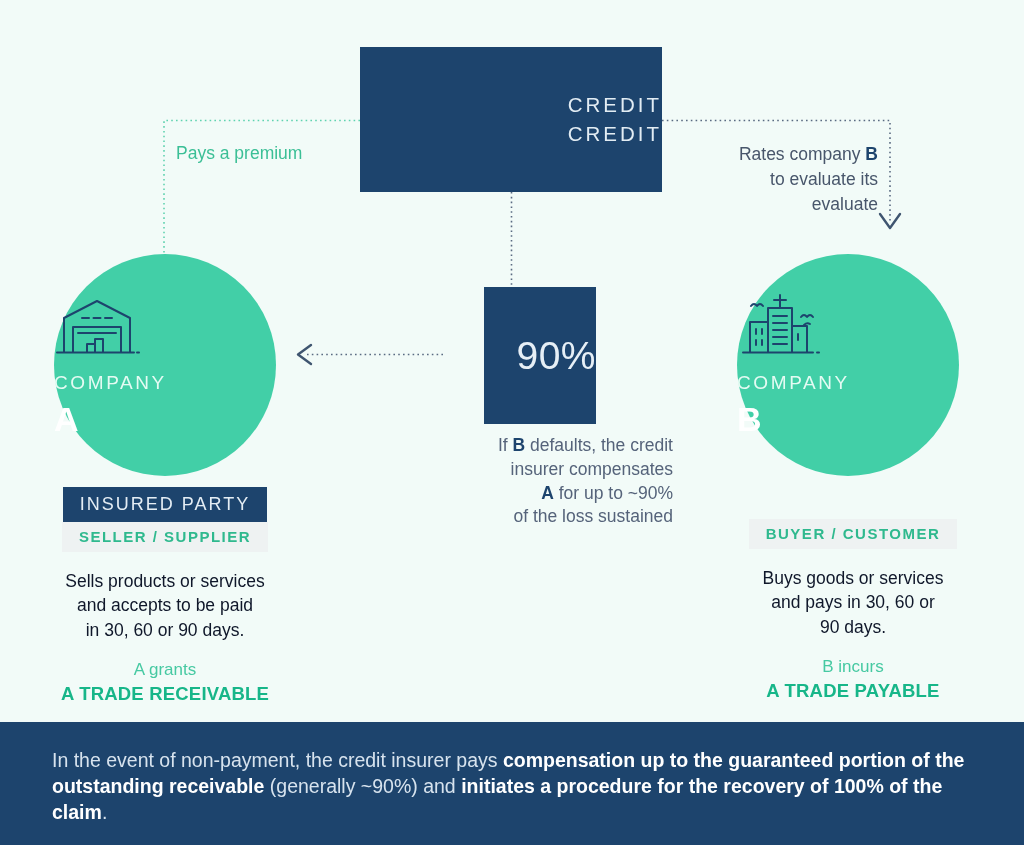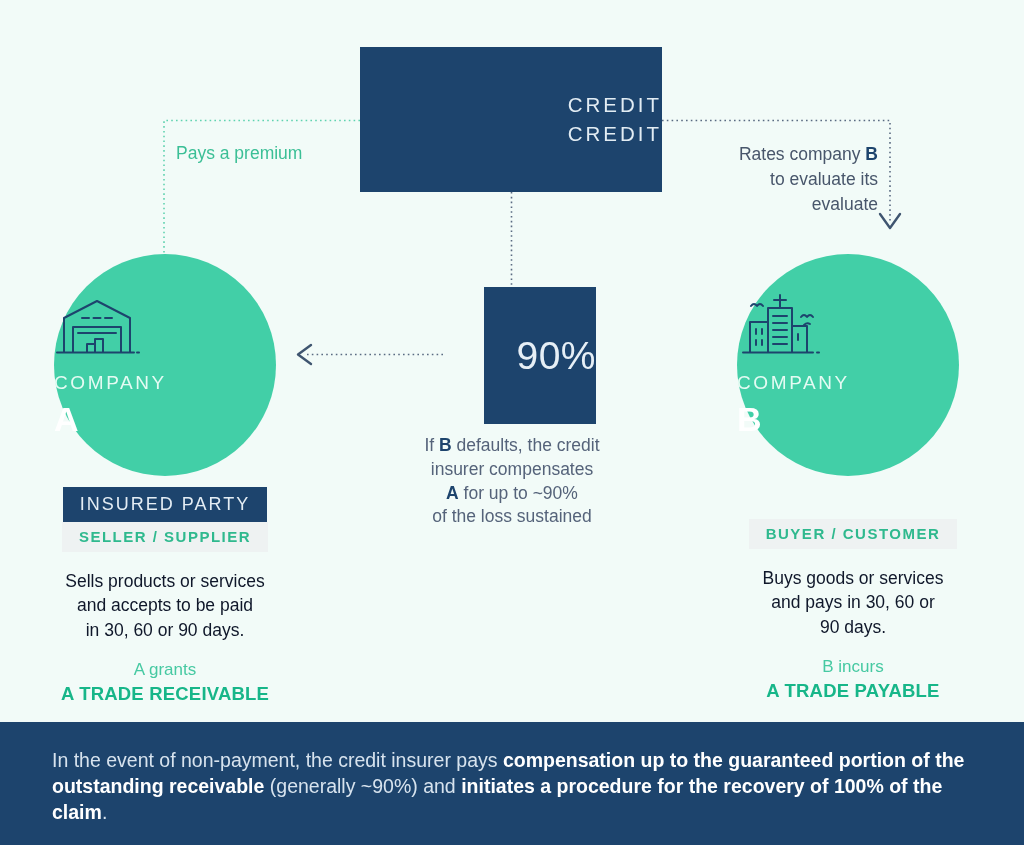--- a/index.html
+++ b/index.html
@@ -112,21 +112,21 @@
     width: 190px;
     text-align: right;
   }
   #label-rates b { color: #1d446d; font-weight: 700; }
 
   
   #pct-caption {
     position: absolute;
     left: 351px; top: 434px;
     width: 322px;
-    text-align: center;
+    text-align: right;
     font-size: 17.5px;
     line-height: 1.36;
     color: #55637a;
   }
   #pct-caption b { color: #1d446d; font-weight: 700; }
 
   
   .party {
     position: absolute;
     width: 330px;

